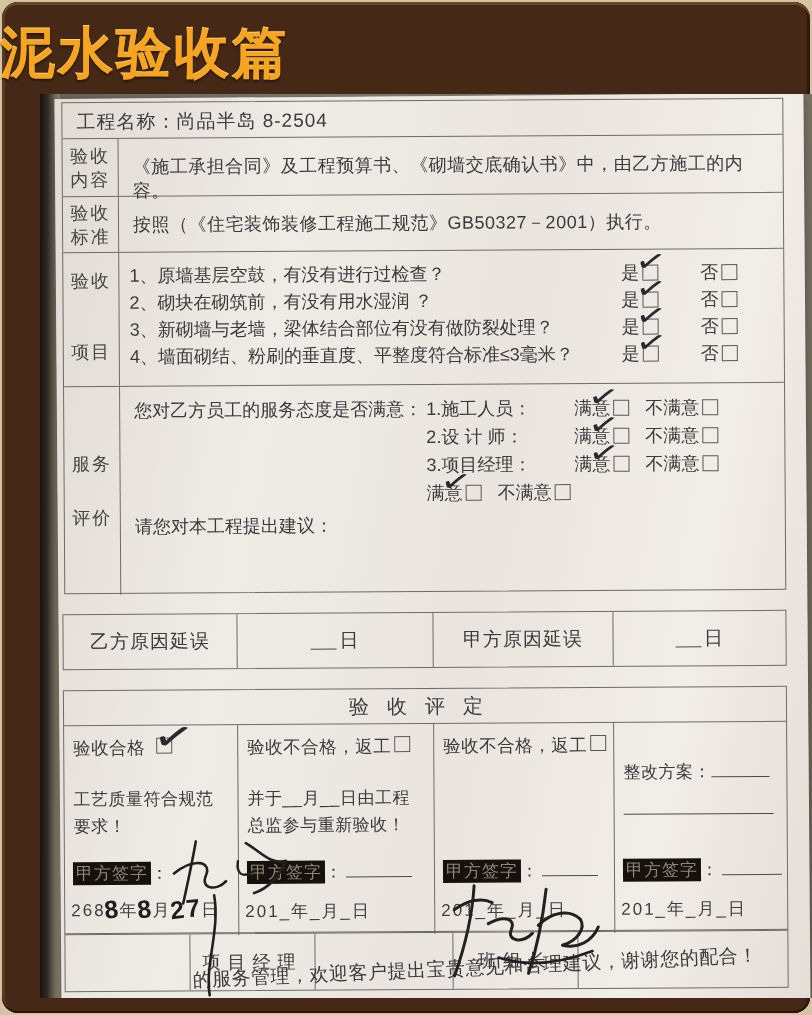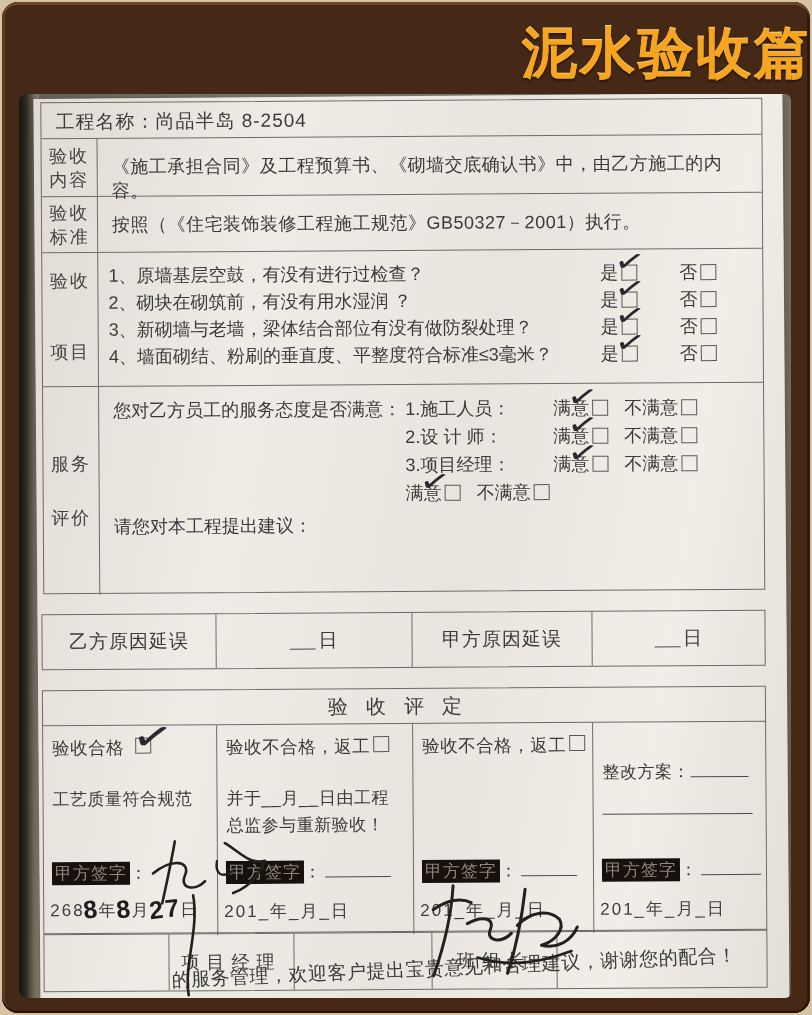--- a/index.html
+++ b/index.html
@@ -1,22 +1,22 @@
 <!DOCTYPE html>
 <html><head>
 <meta charset="utf-8">
 <style>
   html,body{margin:0;padding:0;background:#d4c4a4;font-family:"Liberation Sans","DejaVu Sans",sans-serif;}
   .page{position:relative;width:812px;height:1015px;margin:0 auto;overflow:hidden;background:#d4c4a4;}
   
   .frame{position:absolute;inset:2px;border-radius:16px;background:linear-gradient(180deg,#5e3b24 0%,#472a16 6%,#42261386 0,#452816 6%,#452816 100%);background:#452816;box-shadow:inset 0 3px 0 #6b4528, inset 0 -2px 0 #2a1406, inset 3px 0 0 #5a3a22, inset -3px 0 0 #30190a;}
-  .banner{position:absolute;top:14px;left:0;right:0;height:78px;text-align:right;}
+  .banner{position:absolute;top:14px;left:0;right:0;height:78px;text-align:left;}
   .banner-title{font-size:55px;line-height:78px;font-weight:bold;letter-spacing:3px;color:#f7a41f;text-shadow:0 2px 2px rgba(0,0,0,.45), 0 -1px 0 #ffd27a;}
   
-  .photo{position:absolute;left:19px;top:94px;width:772px;height:904px;overflow:hidden;background:linear-gradient(100deg,#6f685c,#938b7d 35%,#847c6f 70%,#6f6759);border-radius:6px;}
+  .photo{position:absolute;left:40px;top:94px;width:772px;height:904px;overflow:hidden;background:linear-gradient(100deg,#6f685c,#938b7d 35%,#847c6f 70%,#6f6759);}
   .binding{position:absolute;left:0;top:0;bottom:0;width:20px;background:linear-gradient(90deg,#171310 0%,#2e2921 35%,#756d5f 75%,#8f887a 100%);}
   .paper{position:absolute;left:18px;top:2px;right:5px;bottom:-14px;background:linear-gradient(100deg,#e0dbd3 0%,#efece6 28%,#e9e5de 55%,#f1ede7 80%,#e3ded6 100%);transform:rotate(-0.45deg);box-shadow:0 0 12px rgba(0,0,0,.35);}
   .content{position:absolute;inset:0;transform:rotate(-0.35deg);color:#3a393c;}
   
   .tbl{position:absolute;border:1px solid #6d6b66;box-sizing:border-box;}
   .row{display:flex;box-sizing:border-box;border-bottom:1px solid #6d6b66;}
   .row:last-child{border-bottom:none;}
   .lbl-cell{width:55px;flex:none;border-right:1px solid #6d6b66;display:flex;flex-direction:column;align-items:center;justify-content:center;font-size:18px;letter-spacing:2px;color:#444;}
   .lbl-cell span{display:block;}
   .content-cell{flex:1;box-sizing:border-box;position:relative;}
@@ -248,20 +248,21 @@
 
           <div class="col" style="width:174px;">
             <div class="colhead">
               <span>验收合格</span><span class="yn" style="margin-left:8px;">
                   <span class="cb"></span>
                   <span class="hcheck big">✓</span>
                 </span>
             </div>
             <div class="colbody">
               <div>工艺质量符合规范</div>
+              <div>要求！</div>
             </div>
             <div class="signrow">
               <span class="redact">甲方签字</span><span>：</span>
             </div>
             <div class="datebar">
               <span>268</span><span class="hw">8</span><span>年</span><span class="hw">8</span><span>月</span><span class="hw">27</span><span>日</span>
             </div>
           </div>
 
           <div class="col" style="width:196px;">

